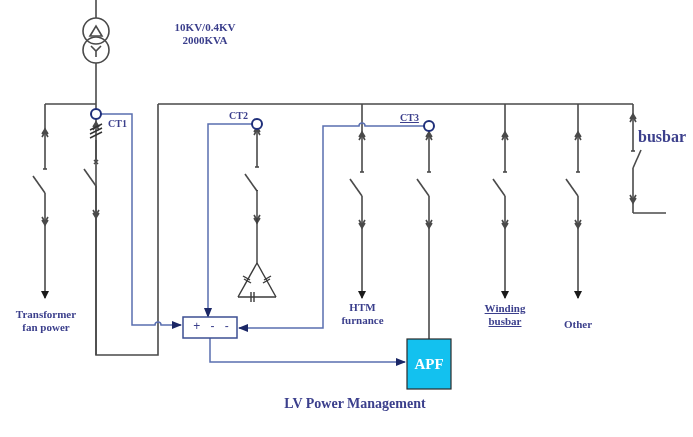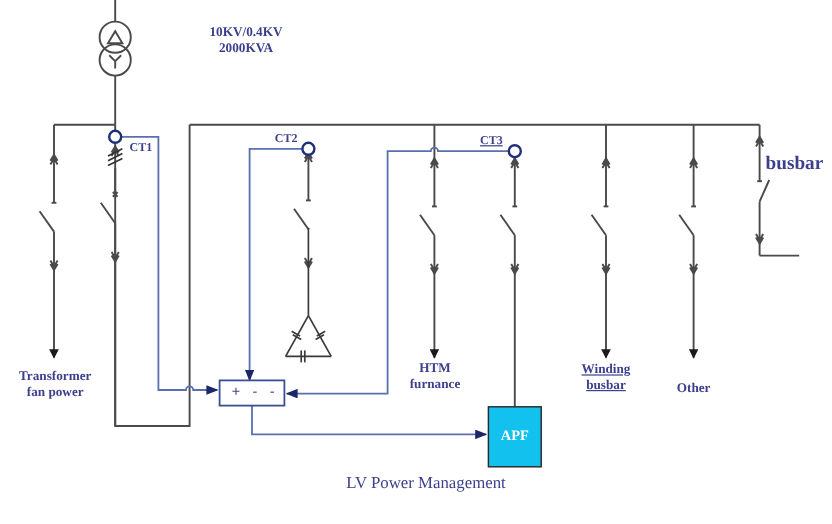--- a/index.html
+++ b/index.html
@@ -147,18 +147,18 @@
   <div>busbar</div>
 </div>
 <div class="lbl" style="left:558px;top:318px;width:40px;font-size:11px;text-align:center;">Other</div>
 <div class="lbl" style="left:638px;top:128px;font-size:16px;">busbar</div>
 
 <div style="position:absolute;left:188px;top:319px;width:46px;font-family:'Liberation Sans',sans-serif;font-size:12px;color:#3b3f8c;display:flex;justify-content:space-around;">
   <span>+</span>
   <span>-</span>
   <span>-</span>
 </div>
-<div style="position:absolute;left:407px;top:356px;width:44px;text-align:center;font-family:'Liberation Serif',serif;font-weight:bold;font-size:12px;color:#fff;">APF</div>
+<div style="position:absolute;left:407px;top:356px;width:44px;text-align:center;font-family:'Liberation Serif',serif;font-weight:bold;font-size:15px;color:#fff;">APF</div>
 
-<div class="ttl" style="left:255px;top:396px;width:200px;font-size:14px;">
+<div class="ttl" style="left:255px;top:396px;width:200px;font-size:14px;font-weight:bold;">
   <div>LV Power Management</div>
 </div>
 </div>
 
 </body></html>

